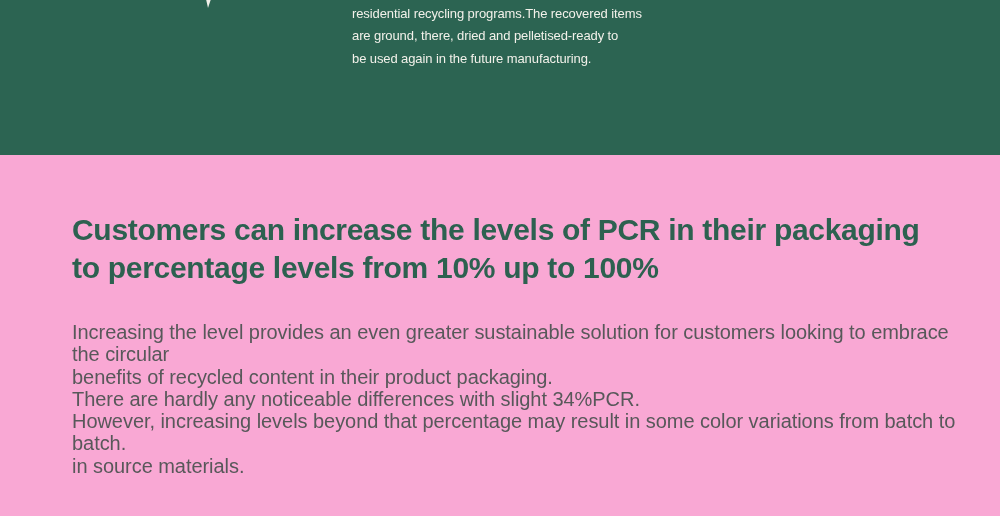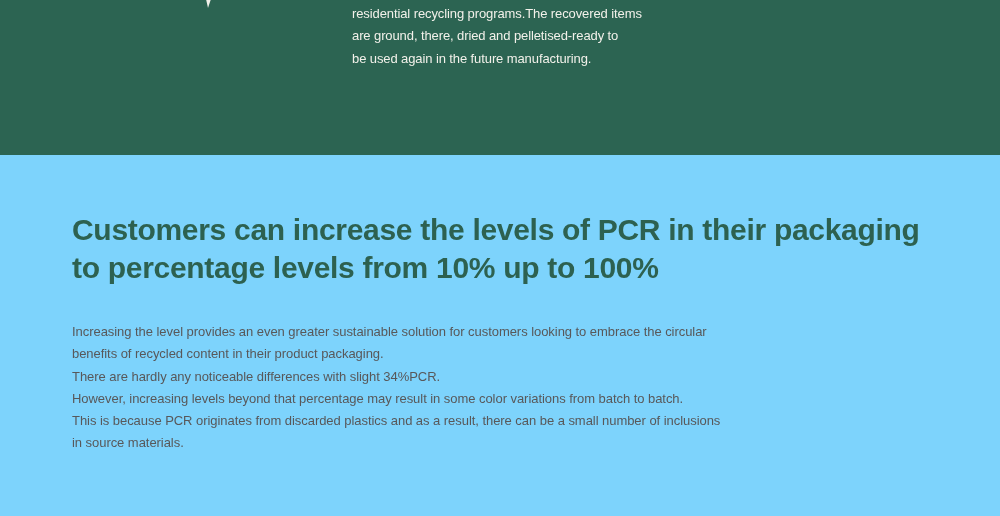--- a/index.html
+++ b/index.html
@@ -60,21 +60,21 @@
     white-space: nowrap;
   }
 
   
   .content {
     position: absolute;
     left: 0;
     top: 155px;
     width: 1000px;
     height: 361px;
-    background: #7dd3fc;
+    background: #f9a8d4;
   }
 
   .headline {
     position: absolute;
     left: 72px;
     top: 56px;
     width: 880px;
     margin: 0;
     color: #2D6150;
     font-size: 30px;
@@ -87,21 +87,21 @@
     white-space: nowrap;
   }
 
   .body-copy {
     position: absolute;
     left: 72px;
     top: 166px;
     width: 890px;
     margin: 0;
     color: #58585A;
-    font-size: 13px;
+    font-size: 20px;
     line-height: 22.3px;
     letter-spacing: -0.05px;
   }
   .body-line {
     display: block;
   }
 </style>
 </head>
 <body>
 
@@ -132,19 +132,18 @@
     <h1 class="headline">
       <span class="headline-line">Customers can increase the levels of PCR in their packaging</span>
       <span class="headline-line">to percentage levels from 10% up to 100%</span>
     </h1>
 
     <div class="body-copy">
       <span class="body-line">Increasing the level provides an even greater sustainable solution for customers looking to embrace the circular</span>
       <span class="body-line">benefits of recycled content in their product packaging.</span>
       <span class="body-line">There are hardly any noticeable differences with slight 34%PCR.</span>
       <span class="body-line">However, increasing levels beyond that percentage may result in some color variations from batch to batch.</span>
-      <span class="body-line">This is because PCR originates from discarded plastics and as a result, there can be a small number of inclusions</span>
       <span class="body-line">in source materials.</span>
     </div>
 
   </div>
 
 </div>
 
 </body></html>

